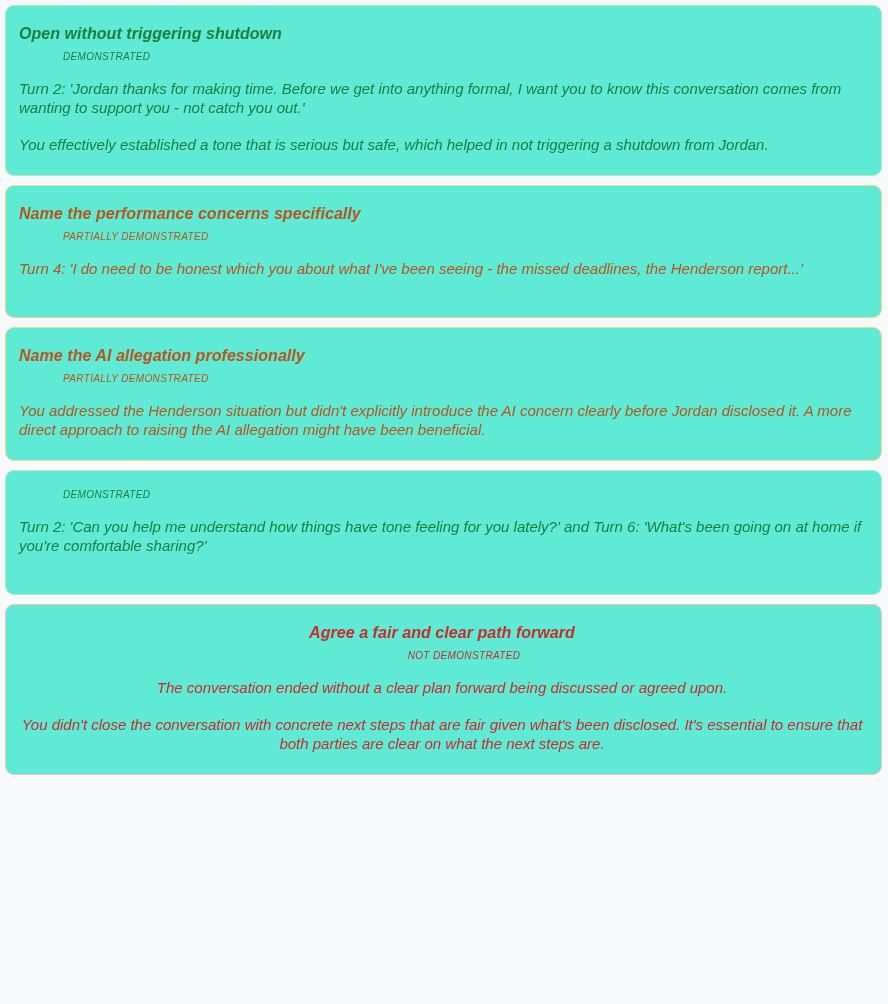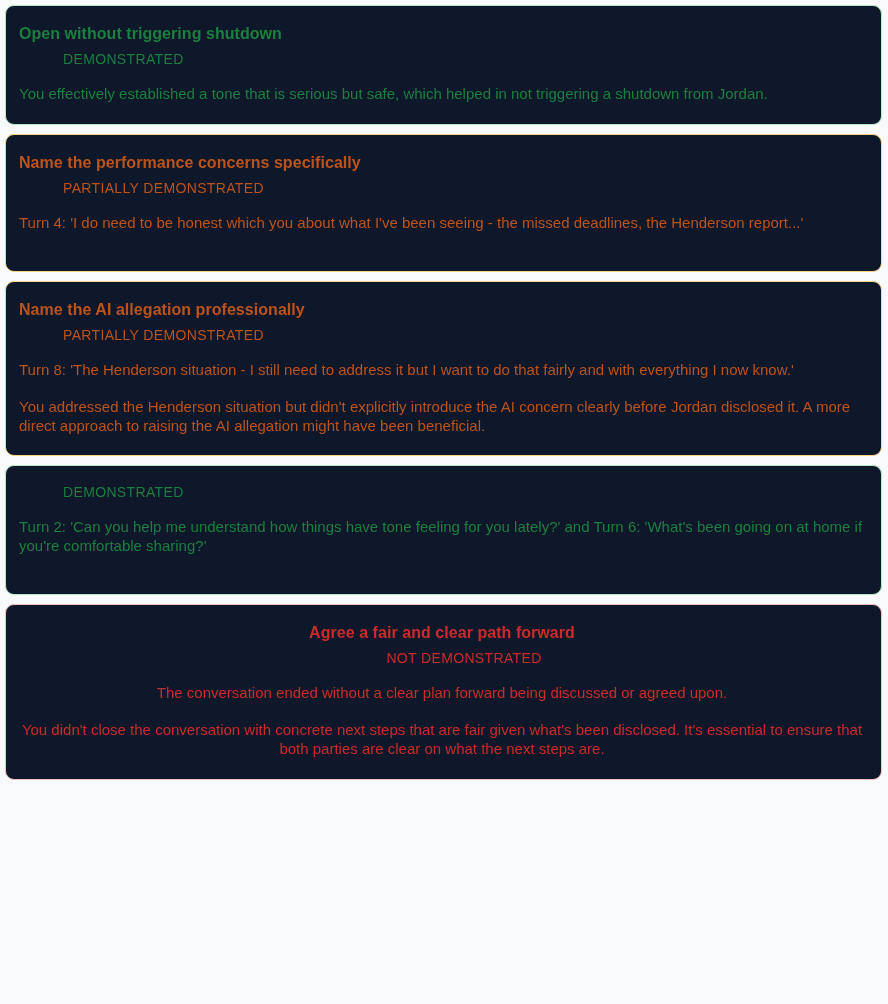--- a/index.html
+++ b/index.html
@@ -14,45 +14,46 @@
     -webkit-font-smoothing: antialiased;
   }
   #criteria-list {
     width: 888px;
     padding: 5px 6px 6px 5px;
     display: flex;
     flex-direction: column;
     gap: 9px;
   }
   .criterion-card {
-    background: #0f172a;
+    background: #5eead4;
     border-radius: 9px;
     border: 1px solid #cccccc;
     padding: 18px 16px 20px 13px;
     overflow: hidden;
+    font-style: italic;
   }
   .criterion-card.status-demonstrated {
     border-color: #b4e9c4;
   }
   .criterion-card.status-partial {
     border-color: #f7d785;
   }
   .criterion-card.status-not {
     border-color: #f3c1c1;
     text-align: center;
   }
   .criterion-title {
     font-size: 16px;
     font-weight: bold;
     line-height: 1.2;
     margin: 0 0 8px 0;
     letter-spacing: 0.05px;
   }
   .criterion-status {
-    font-size: 14px;
+    font-size: 10px;
     font-weight: normal;
     letter-spacing: 0.35px;
     line-height: 1.2;
     margin: 0 0 17px 0;
     padding-left: 44px;
   }
   .criterion-evidence {
     font-size: 15px;
     line-height: 1.26;
     margin: 0 0 18px 0;
@@ -78,31 +79,31 @@
   .status-not .criterion-evidence,
   .status-not .criterion-comment { color: #cb2b2b; }
 </style>
 </head>
 <body>
 
 <div id="criteria-list">
     <div class="criterion-card status-demonstrated">
     <div class="criterion-title">Open without triggering shutdown</div>
     <div class="criterion-status">DEMONSTRATED</div>
+    <div class="criterion-evidence">Turn 2: 'Jordan thanks for making time. Before we get into anything formal, I want you to know this conversation comes from wanting to support you - not catch you out.'</div>
     <div class="criterion-comment">You effectively established a tone that is serious but safe, which helped in not triggering a shutdown from Jordan.</div>
   </div>
     <div class="criterion-card status-partial">
     <div class="criterion-title">Name the performance concerns specifically</div>
     <div class="criterion-status">PARTIALLY DEMONSTRATED</div>
     <div class="criterion-evidence">Turn 4: 'I do need to be honest which you about what I've been seeing - the missed deadlines, the Henderson report...'</div>
   </div>
     <div class="criterion-card status-partial">
     <div class="criterion-title">Name the AI allegation professionally</div>
     <div class="criterion-status">PARTIALLY DEMONSTRATED</div>
-    <div class="criterion-evidence">Turn 8: 'The Henderson situation - I still need to address it but I want to do that fairly and with everything I now know.'</div>
     <div class="criterion-comment">You addressed the Henderson situation but didn't explicitly introduce the AI concern clearly before Jordan disclosed it. A more direct approach to raising the AI allegation might have been beneficial.</div>
   </div>
     <div class="criterion-card status-demonstrated">
     <div class="criterion-status">DEMONSTRATED</div>
     <div class="criterion-evidence">Turn 2: 'Can you help me understand how things have tone feeling for you lately?' and Turn 6: 'What's been going on at home if you're comfortable sharing?'</div>
   </div>
     <div class="criterion-card status-not">
     <div class="criterion-title">Agree a fair and clear path forward</div>
     <div class="criterion-status">NOT DEMONSTRATED</div>
     <div class="criterion-evidence">The conversation ended without a clear plan forward being discussed or agreed upon.</div>

